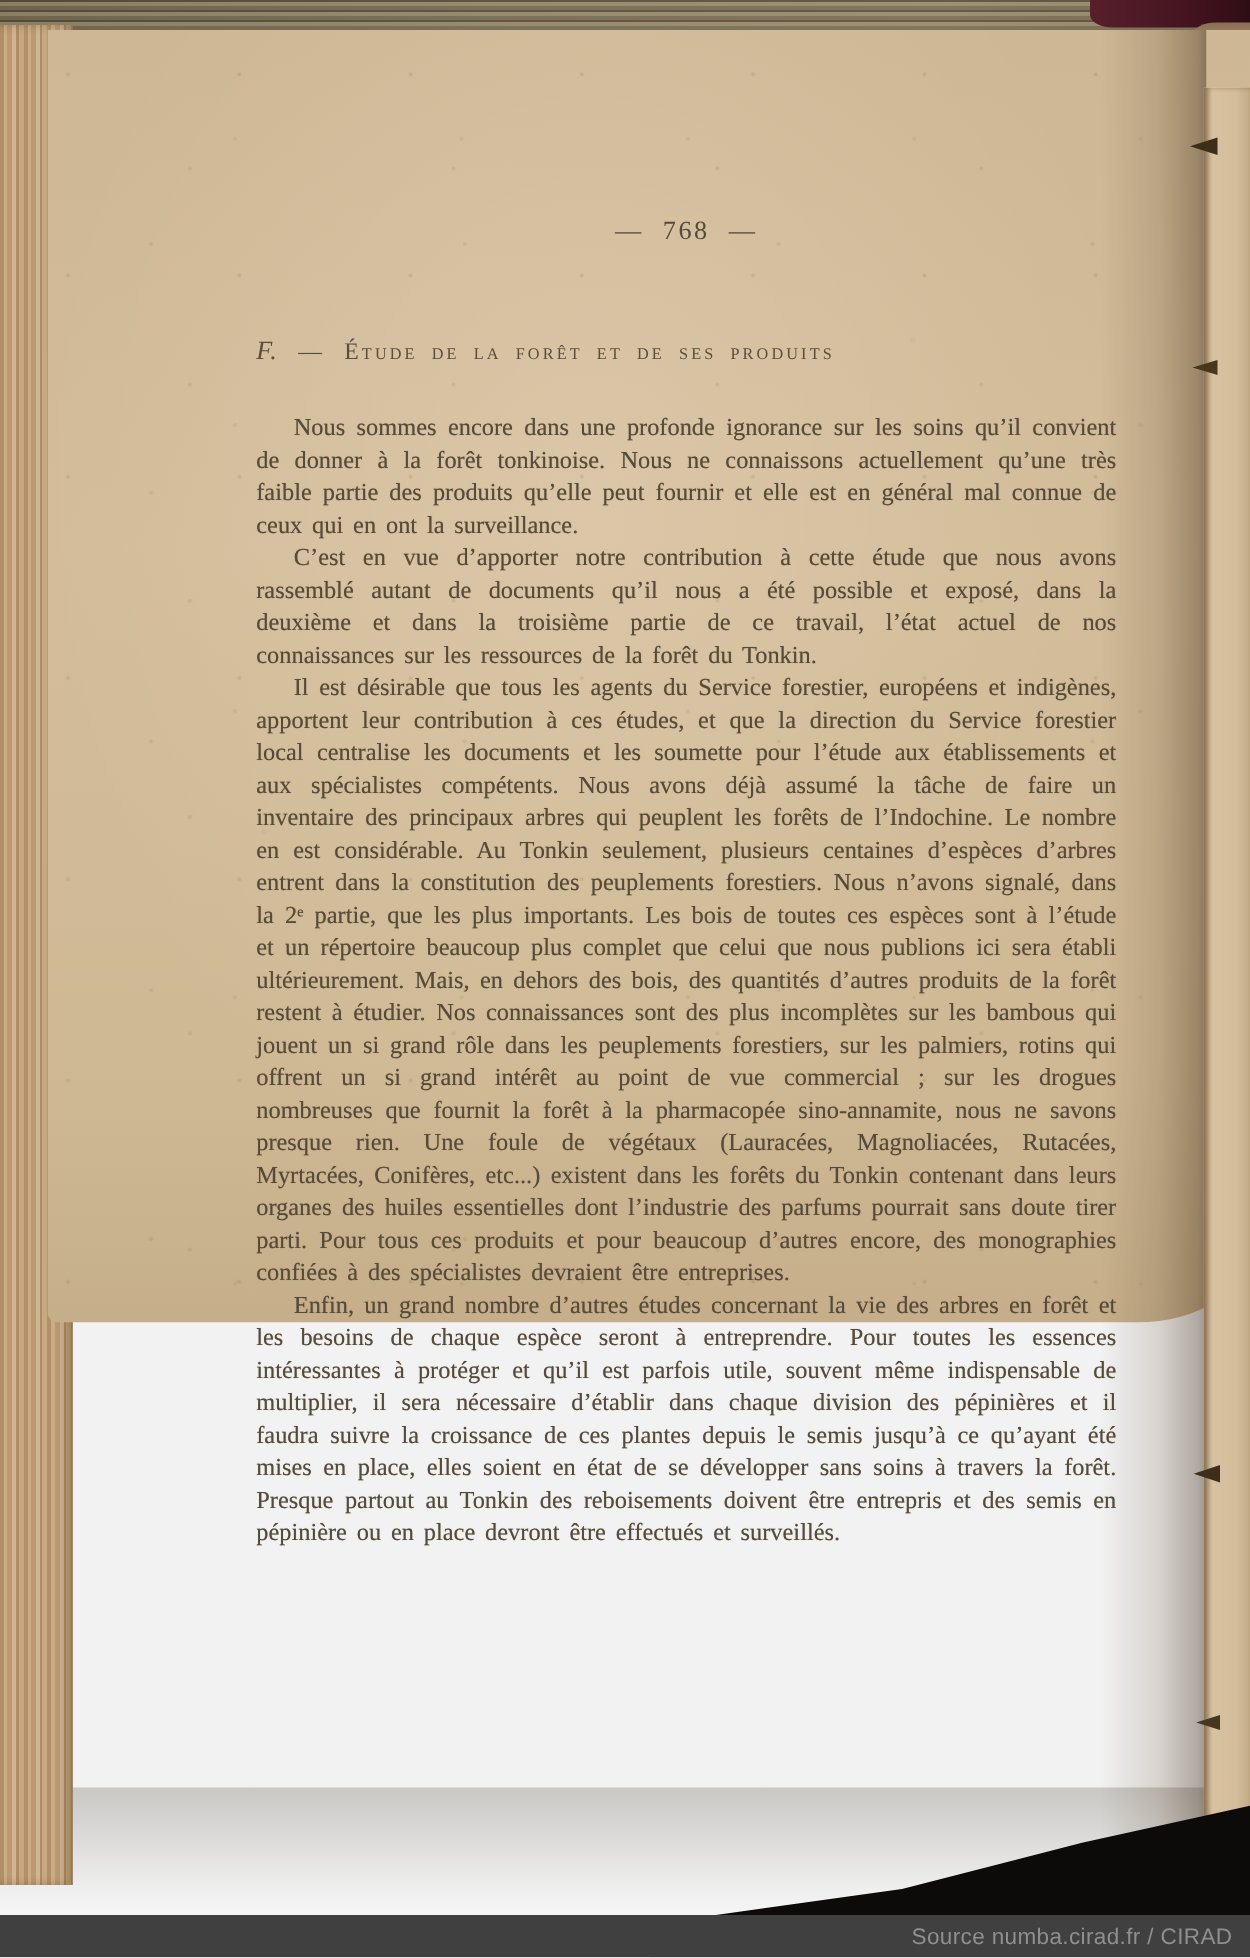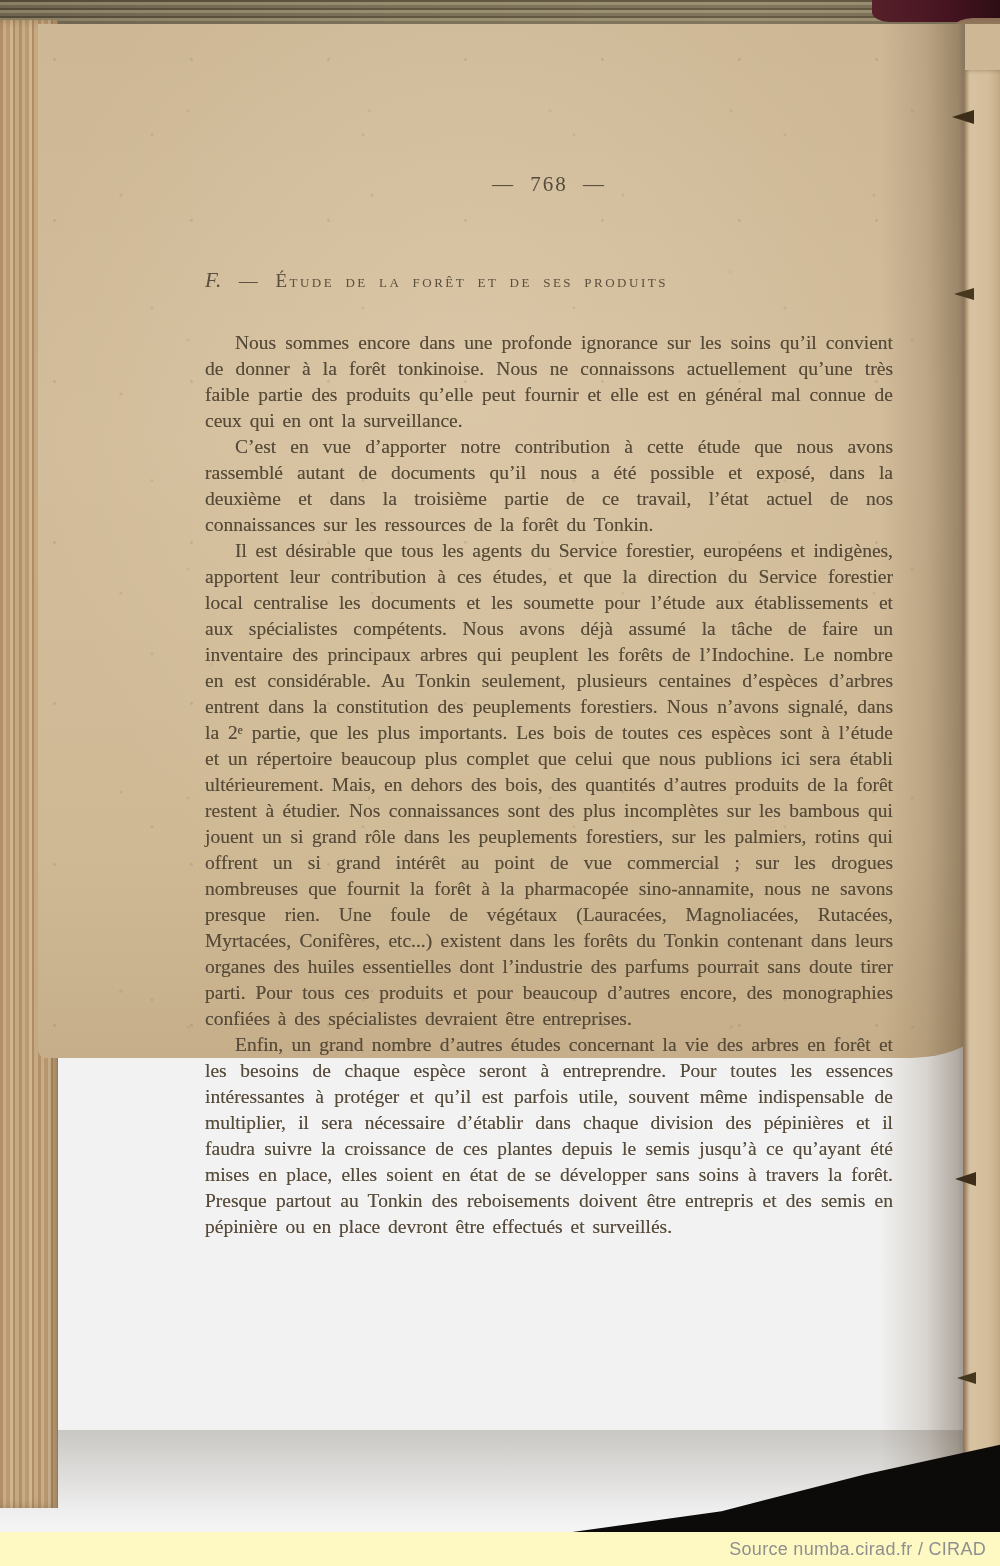--- a/index.html
+++ b/index.html
@@ -91,21 +91,21 @@
 
   
   .black-wedge{
     position:absolute;left:520px;top:1418px;width:480px;height:148px;background:#0d0b09;
     clip-path:polygon(0 82%,42% 63%,72% 38%,100% 18%,100% 100%,0 100%);
   }
 
   
   .source-bar{
     position:absolute;left:0;top:1532px;width:1000px;height:34px;
-    background:#fef9c3;display:flex;align-items:center;justify-content:flex-end;
+    background:#404040;display:flex;align-items:center;justify-content:flex-end;
     padding-right:14px;box-sizing:border-box;
   }
   .source-bar span{
     font-family:"Liberation Sans","DejaVu Sans",sans-serif;
     font-size:18px;color:#8f8f8f;letter-spacing:.3px;
   }
 
   
   .content{position:absolute;left:167px;top:0;width:688px;color:#57493a;}
   .page-number{

